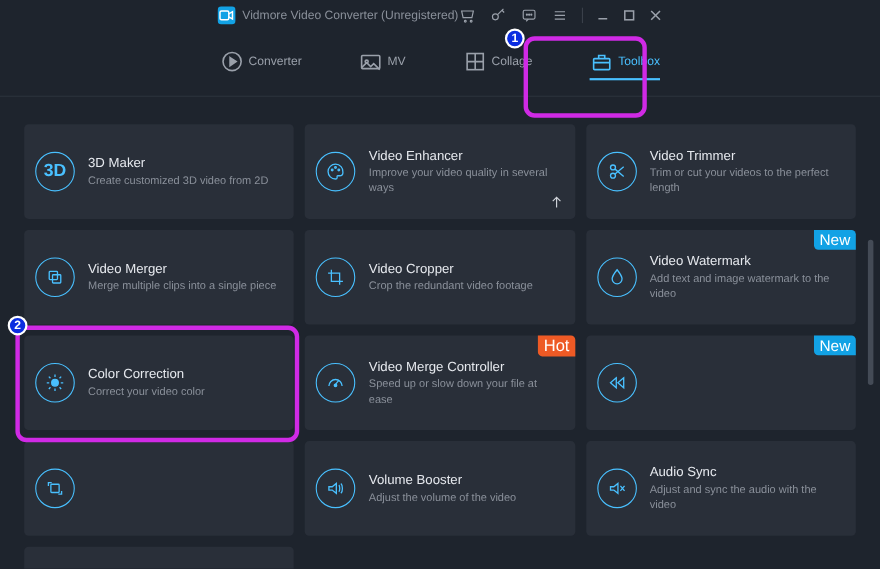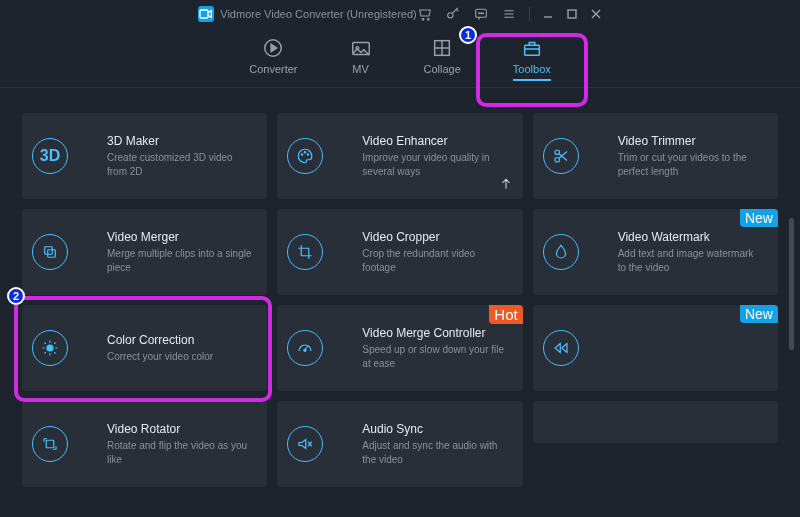--- a/index.html
+++ b/index.html
@@ -42,21 +42,21 @@
   .wc svg { width:12px; height:12px; }
   .top-sep { width:1px; height:14px; background:#3a404a; }
 
   .nav {
     height:60px; display:flex; align-items:center; justify-content:center;
     gap: 52px;
     border-bottom: 1px solid #2c323c;
     position:relative;
   }
   .nav-item {
-    display:flex; flex-direction:column; align-items:center; gap:4px;
+    display:flex; flex-direction:row; align-items:center; gap:4px;
     font-size:11px; color:#9aa0aa; cursor:pointer;
     padding-bottom:4px;
     text-align:center;
   }
   .nav-item.active { color: var(--accent-light); }
   .nav-icon { width:22px; height:22px; display:flex; align-items:center; justify-content:center; }
   .nav-icon svg { width:22px; height:22px; }
   .nav-item.active { border-bottom: 2px solid var(--accent-light); margin-bottom:-2px; }
 
   .nav-highlight-box {
@@ -93,21 +93,21 @@
     cursor:pointer;
   }
   .ci {
     width:36px; height:36px; border-radius:50%;
     border:1.5px solid var(--accent-light);
     display:flex; align-items:center; justify-content:center;
     color: var(--accent-light);
     flex-shrink:0;
   }
   .ci svg { width:18px; height:18px; }
-  .ctext { display:flex; flex-direction:column; gap:3px; min-width:0;margin-left:27px; }
+  .ctext { display:flex; flex-direction:column; gap:3px; min-width:0; }
   .ctitle { font-size:12px; color:#e6e9ee; }
   .cdesc { font-size:10px; line-height:1.35; color: var(--text-dim); }
   .badge-new {
     position:absolute; top:0; right:0;
     background: var(--accent);
     color:#fff; font-size:14px; padding:1px 5px;
     border-radius: 0 4px 0 4px;
   }
   .badge-hot {
     position:absolute; top:0; right:0;
@@ -359,26 +359,34 @@
         </div>
     </div>
 
     <div class="card">
       <div class="ci">
           <svg viewBox="0 0 24 24" fill="none" stroke="currentColor" stroke-width="1.6">
             <rect x="7" y="7" width="10" height="10" rx="1"></rect>
             <path d="M4 9V5h4M20 15v4h-4"></path>
           </svg>
         </div>
-      <div class="ctext">
-        <div class="ctitle">Video Rotator</div>
-        <div class="cdesc">Rotate and flip the video as you like</div>
-      </div>
-    </div>
-
+    </div>
+
+    <div class="card">
+      <div class="ci">
+          <svg viewBox="0 0 24 24" fill="none" stroke="currentColor" stroke-width="1.6">
+            <path d="M4 10v4h4l5 4V6l-5 4H4z"></path>
+            <path d="M16 8c1.5 1 1.5 7 0 8M18.5 6c2.5 2 2.5 10 0 12"></path>
+          </svg>
+        </div>
+      <div class="ctext">
+        <div class="ctitle">Volume Booster</div>
+        <div class="cdesc">Adjust the volume of the video</div>
+      </div>
+    </div>
 
     <div class="card">
       <div class="ci">
           <svg viewBox="0 0 24 24" fill="none" stroke="currentColor" stroke-width="1.6">
             <path d="M4 10v4h4l5 4V6l-5 4H4z"></path>
             <path d="M16 9l5 6M21 9l-5 6"></path>
           </svg>
         </div>
       <div class="ctext">
         <div class="ctitle">Audio Sync</div>

